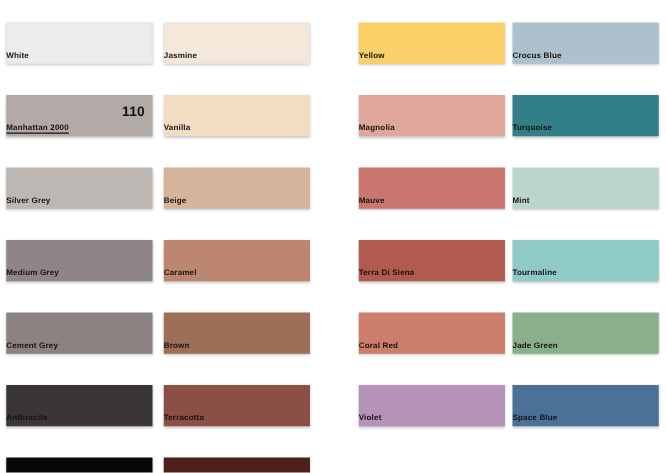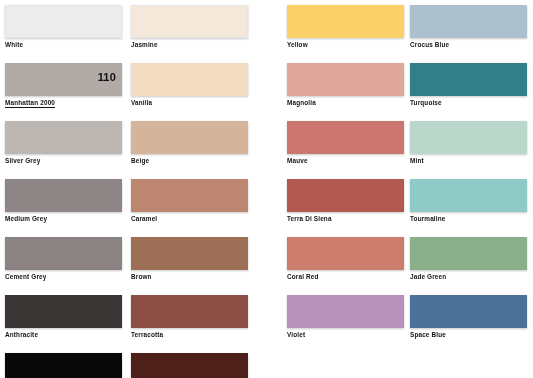--- a/index.html
+++ b/index.html
@@ -31,21 +31,21 @@
 
   .swatch-cell {
     position: relative;
     width: 118px;
     height: 58px;
     margin: 0;
     padding: 0;
   }
   .swatch-chip {
     position: absolute;
-    top: 5px;
+    top: 18px;
     left: 0;
     width: 117px;
     height: 33px;
     box-sizing: border-box;
     box-shadow: 0 1px 2px rgba(0,0,0,0.22);
   }
   .swatch-chip.pale-edge {
     border: 1px solid #e6e6e6;
   }
   .swatch-label {

